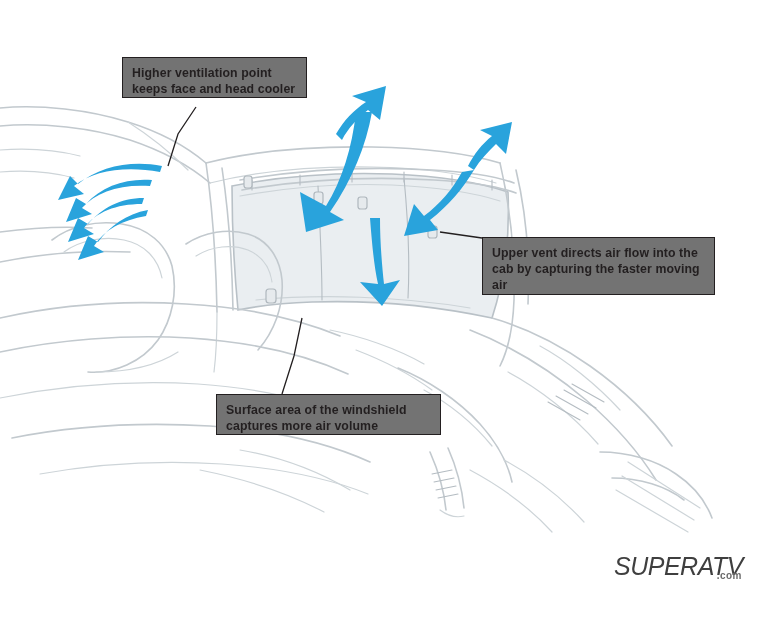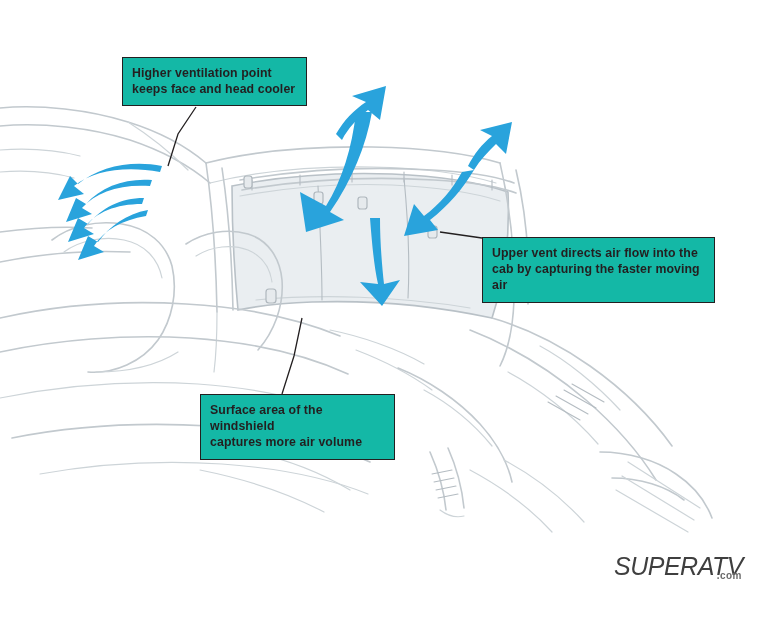--- a/index.html
+++ b/index.html
@@ -17,34 +17,34 @@
   }
   #art {
     position: absolute;
     left: 0;
     top: 0;
     width: 757px;
     height: 632px;
   }
   .callout {
     position: absolute;
-    background: #14b8a6;
+    background: #737373;
     border: 1.6px solid #231f20;
     box-sizing: border-box;
-    padding: 7px 9px 8px 9px;
+    padding: 7px 9px 0 9px;
     color: #231f20;
     font-size: 12.3px;
     font-weight: bold;
     line-height: 1.32;
     letter-spacing: 0.1px;
     white-space: pre-line;
   }
   #callout-vent-point { left: 122px; top: 57px; width: 185px; }
   #callout-upper-vent { left: 482px; top: 220px; width: 233px; margin-top: 17px; }
-  #callout-surface-area { left: 200px; top: 394px; width: 195px; }
+  #callout-surface-area { left: 216px; top: 394px; width: 225px; }
 
   #logo {
     position: absolute;
     left: 614px;
     top: 552px;
     width: 130px;
     height: 32px;
   }
   #logo .logo-text {
     position: absolute;

